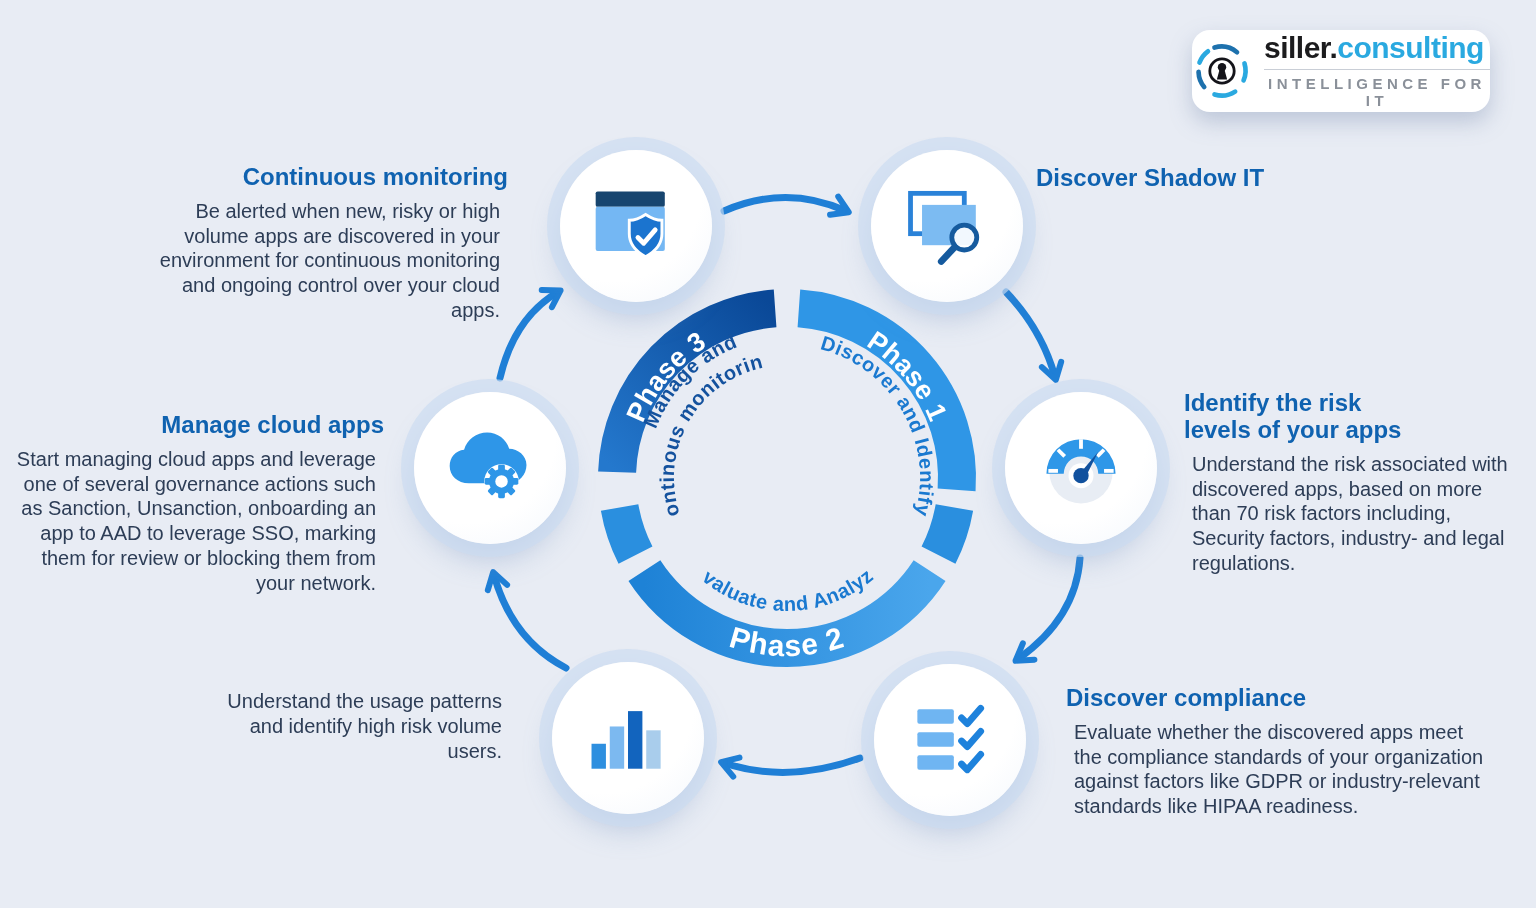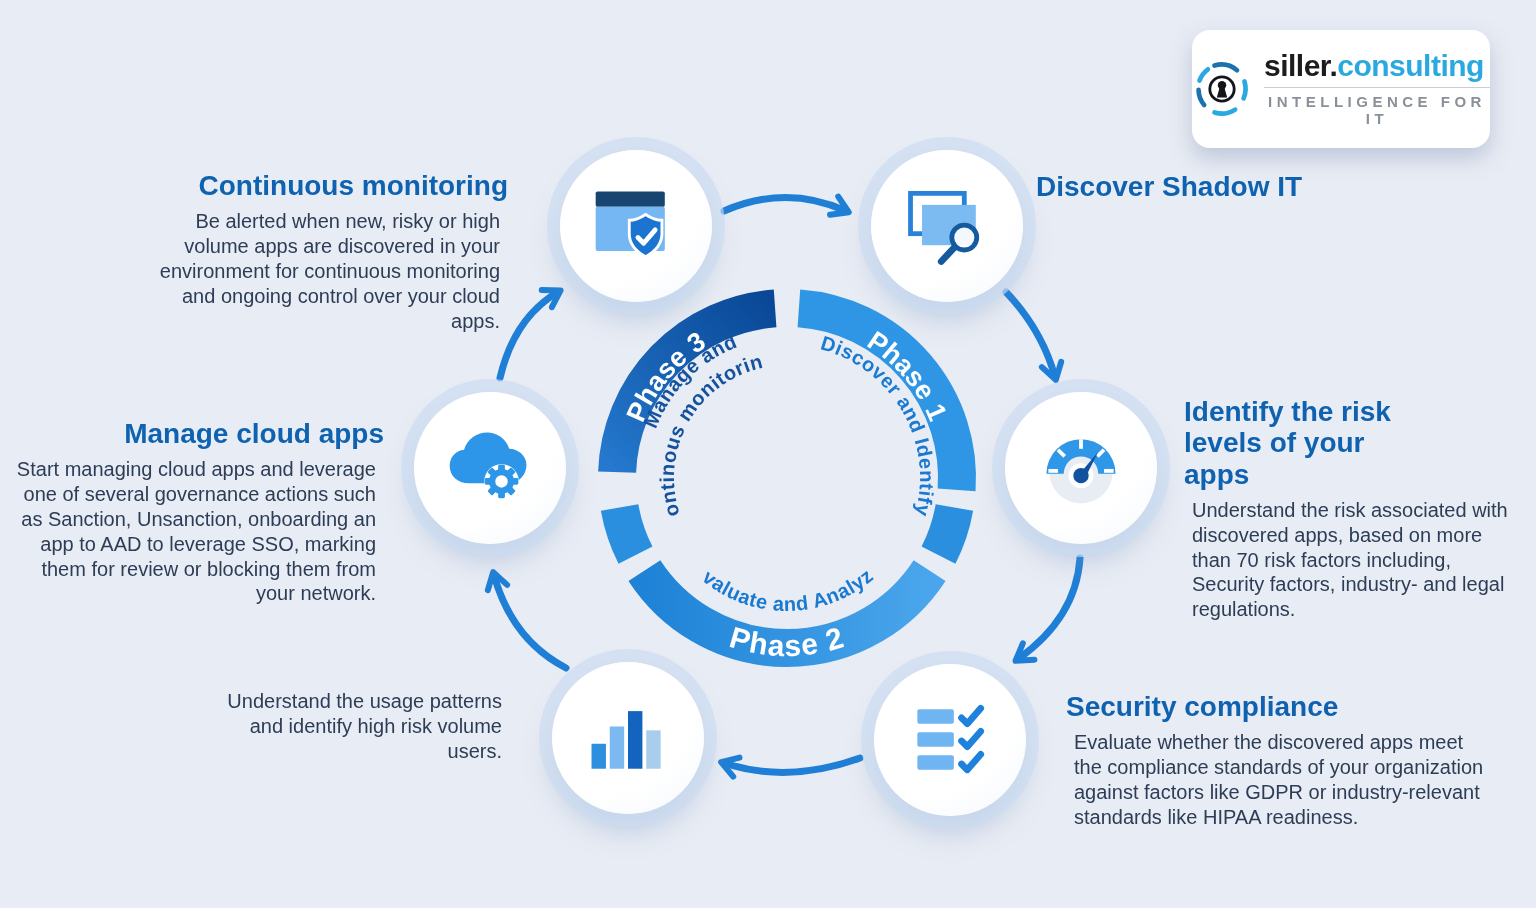--- a/index.html
+++ b/index.html
@@ -32,36 +32,36 @@
   .node-top{left:560px;top:150px;}
   .node-top-right{left:871px;top:150px;}
   .node-right{left:1005px;top:392px;}
   .node-bottom-right{left:874px;top:664px;}
   .node-bottom-left{left:552px;top:662px;}
   .node-left{left:414px;top:392px;}
 
   
   .step{position:absolute;}
   .step h2{
-    margin:10px 0 8px 0;color:var(--heading,#0f62b0);
-    font-size:28px;font-weight:bold;line-height:1.12;
+    margin:4px 0 8px 0;color:var(--heading,#0f62b0);
+    font-size:24px;font-weight:bold;line-height:1.12;
   }
   .step p{margin:8px;color:var(--body_text,#2d3d56);font-size:20px;line-height:1.24;}
   .align-right{text-align:right;}
   .step-continuous{left:140px;top:160px;width:368px;}
   .step-discover{left:1036px;top:161px;width:300px;}
   .step-identify{left:1184px;top:386px;width:332px;}
   .step-identify h2{max-width:225px;}
   .step-evaluate{left:1066px;top:681px;width:430px;}
   .step-analyze{left:200px;top:681px;width:310px;}
   .step-manage{left:8px;top:408px;width:376px;}
 
   
   .logo-card{
-    position:absolute;left:1192px;top:30px;width:298px;height:118px;
+    position:absolute;left:1192px;top:30px;width:298px;height:82px;
     background:#ffffff;border-radius:18px;
     box-shadow:0 10px 22px rgba(110,130,165,.35);
     display:flex;align-items:center;justify-content:center;gap:12px;
   }
   .logo-mark{width:60px;height:60px;flex:0 0 auto;}
   .logo-text{display:flex;flex-direction:column;}
   .logo-name{font-size:30px;font-weight:bold;letter-spacing:-.5px;line-height:1;}
   .logo-name .black{color:#1c1c1e;}
   .logo-name .blue{color:var(--logo_accent,#2aa9e0);}
   .logo-tagline{
@@ -215,21 +215,21 @@
   <div class="step step-discover">
     <h2>Discover Shadow IT</h2>
   </div>
 
   <div class="step step-identify">
     <h2>Identify the risk levels of your apps</h2>
     <p>Understand the risk associated with discovered apps, based on more than 70 risk factors including, Security factors, industry- and legal regulations.</p>
   </div>
 
   <div class="step step-evaluate">
-    <h2>Security compliance</h2>
+    <h2>Discover compliance</h2>
     <p>Evaluate whether the discovered apps meet the compliance standards of your organization against factors like GDPR or industry-relevant standards like HIPAA readiness.</p>
   </div>
 
   <div class="step step-analyze align-right">
     <p>Understand the usage patterns and identify high risk volume users.</p>
   </div>
 
   <div class="step step-manage align-right">
     <h2>Manage cloud apps</h2>
     <p>Start managing cloud apps and leverage one of several governance actions such as Sanction, Unsanction, onboarding an app to AAD to leverage SSO, marking them for review or blocking them from your network.</p>

